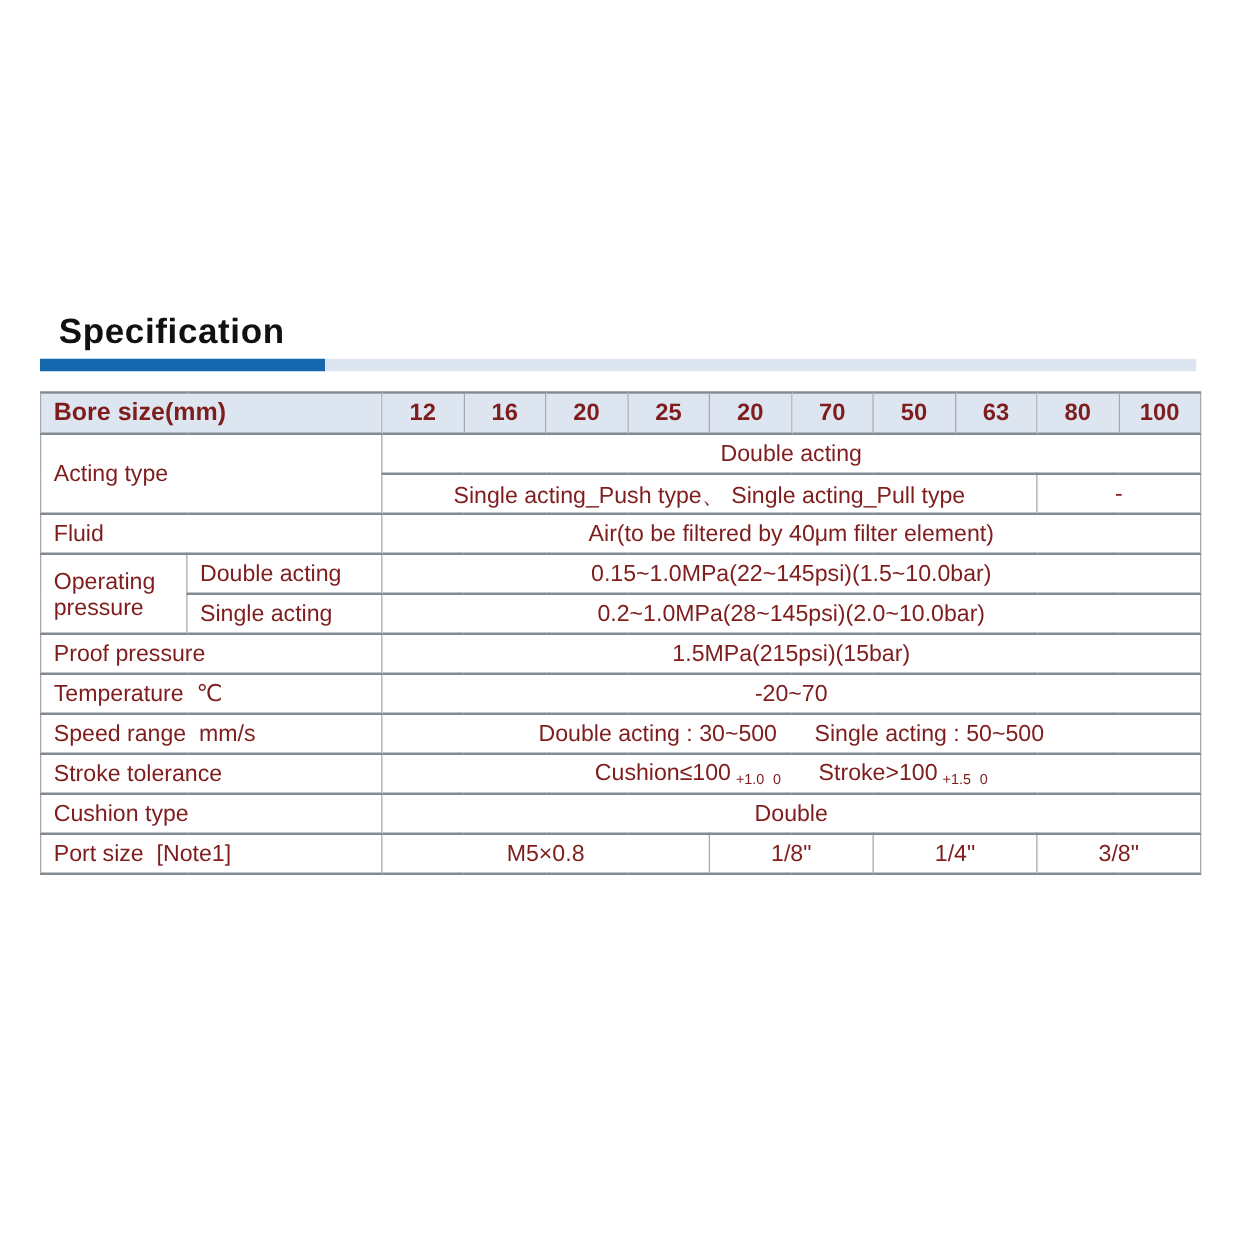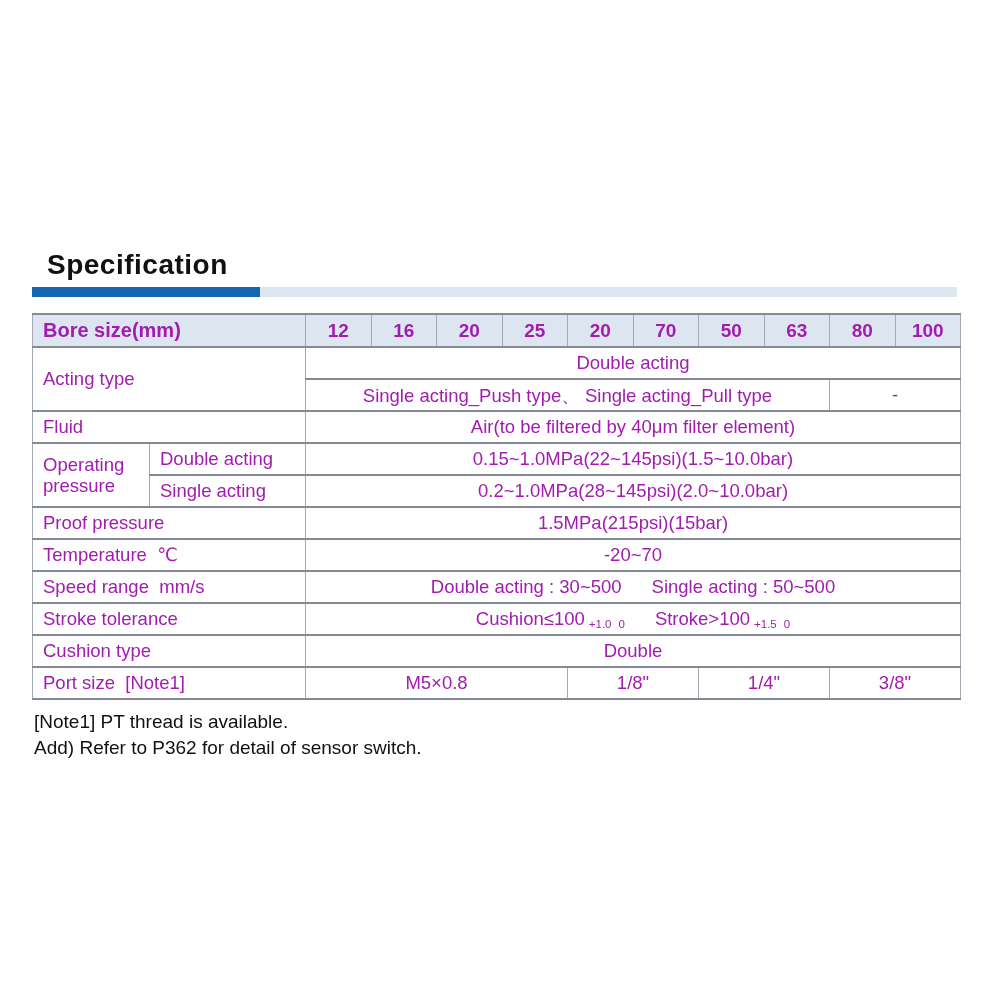--- a/index.html
+++ b/index.html
@@ -13,21 +13,21 @@
   .title {
     font-size:28px; font-weight:700; letter-spacing:0.5px;
     padding-left:15px; color:#111;
   }
   .title-bar { display:flex; height:10px; margin-top:6px; width:925px; }
   .title-bar .accent { width:228px; background:#1568ad; }
   .title-bar .band   { flex:1; background:#dde5f0; }
 
   table.spec {
     margin-top:16px; width:928px; table-layout:fixed;
-    border-collapse:collapse; font-size:18.5px; color:#a21caf;
+    border-collapse:collapse; font-size:18.5px; color:#7f1d1d;
   }
   td {
     height:30px; vertical-align:middle; text-align:center;
     border-top:2px solid #848a91; border-bottom:2px solid #848a91;
     border-left:1px solid #a3a9b0; border-right:1px solid #a3a9b0;
     padding:0 4px; overflow:hidden;
   }
   td.lbl { text-align:left; padding-left:10px; white-space:pre-wrap; line-height:1.15; }
   tr.hdr td { background:#dde5f0; font-weight:700; height:31px; font-size:19px; }
   tr.hdr td.lbl { font-size:20px; }
@@ -146,18 +146,14 @@
     <tr>
       <td colspan="2" class="lbl">Port size  [Note1]</td>
       <td colspan="4">M5×0.8</td>
       <td colspan="2">1/8"</td>
       <td colspan="2">1/4"</td>
       <td colspan="2">3/8"</td>
     </tr>
   </tbody>
     </table>
 
-  <div class="notes">
-    <div>[Note1] PT thread is available.</div>
-    <div>Add) Refer to P362 for detail of sensor switch.</div>
-  </div>
 
 </div>
 
 </body></html>

